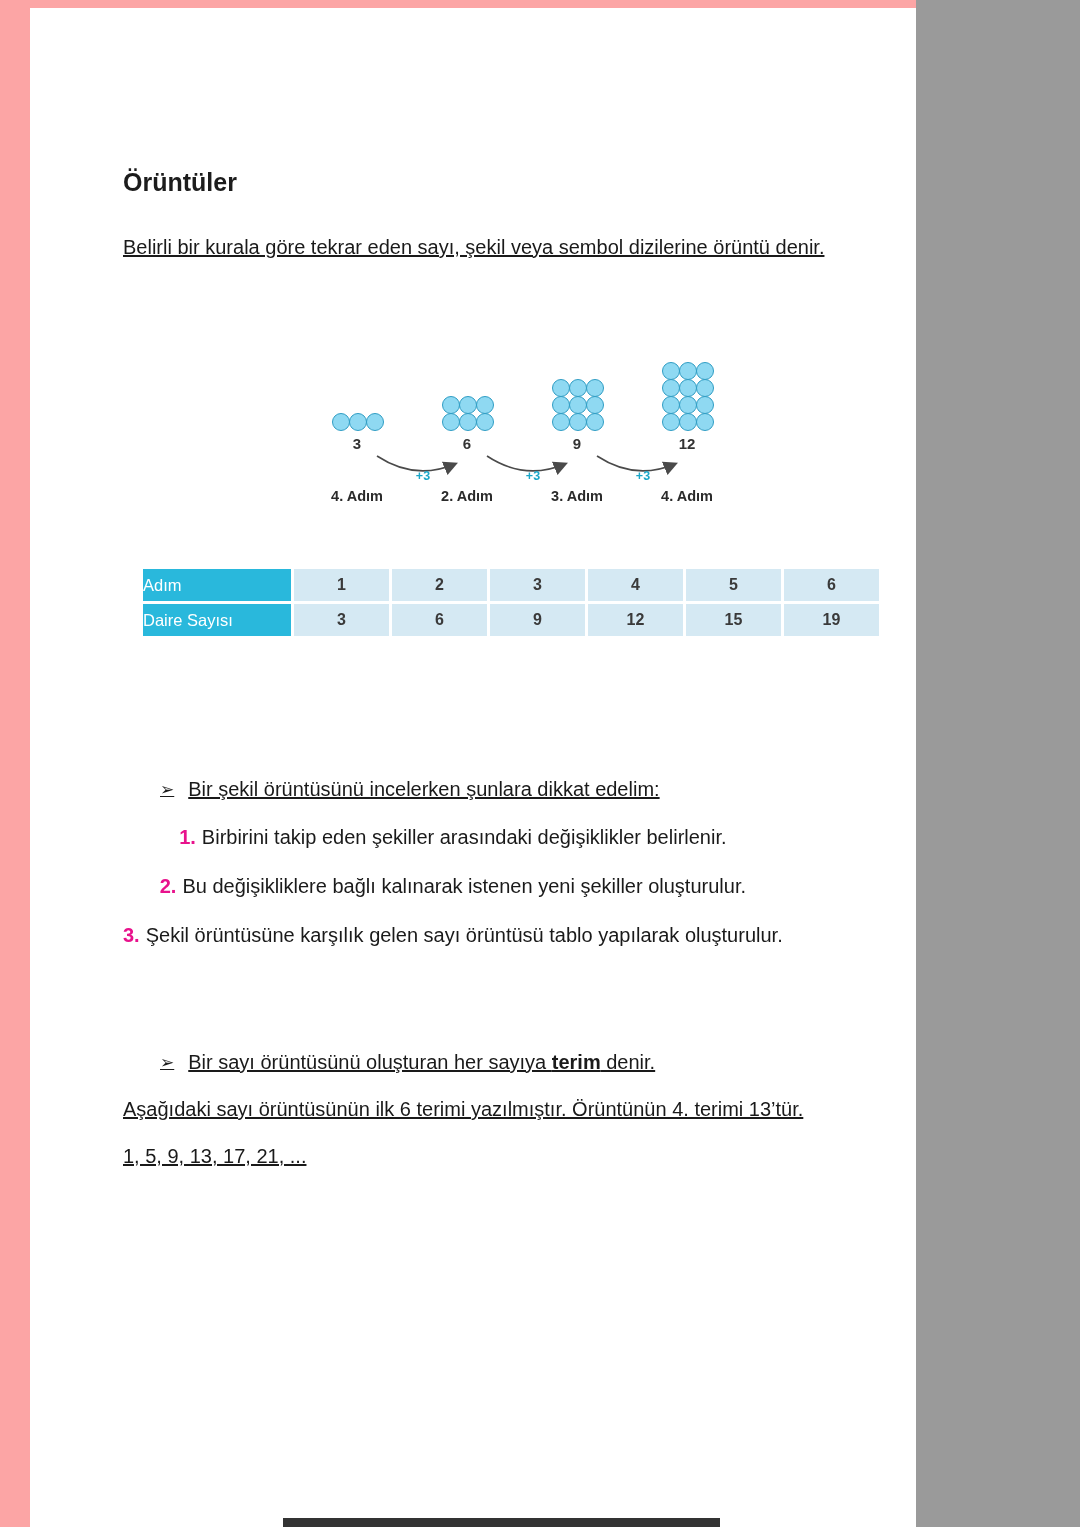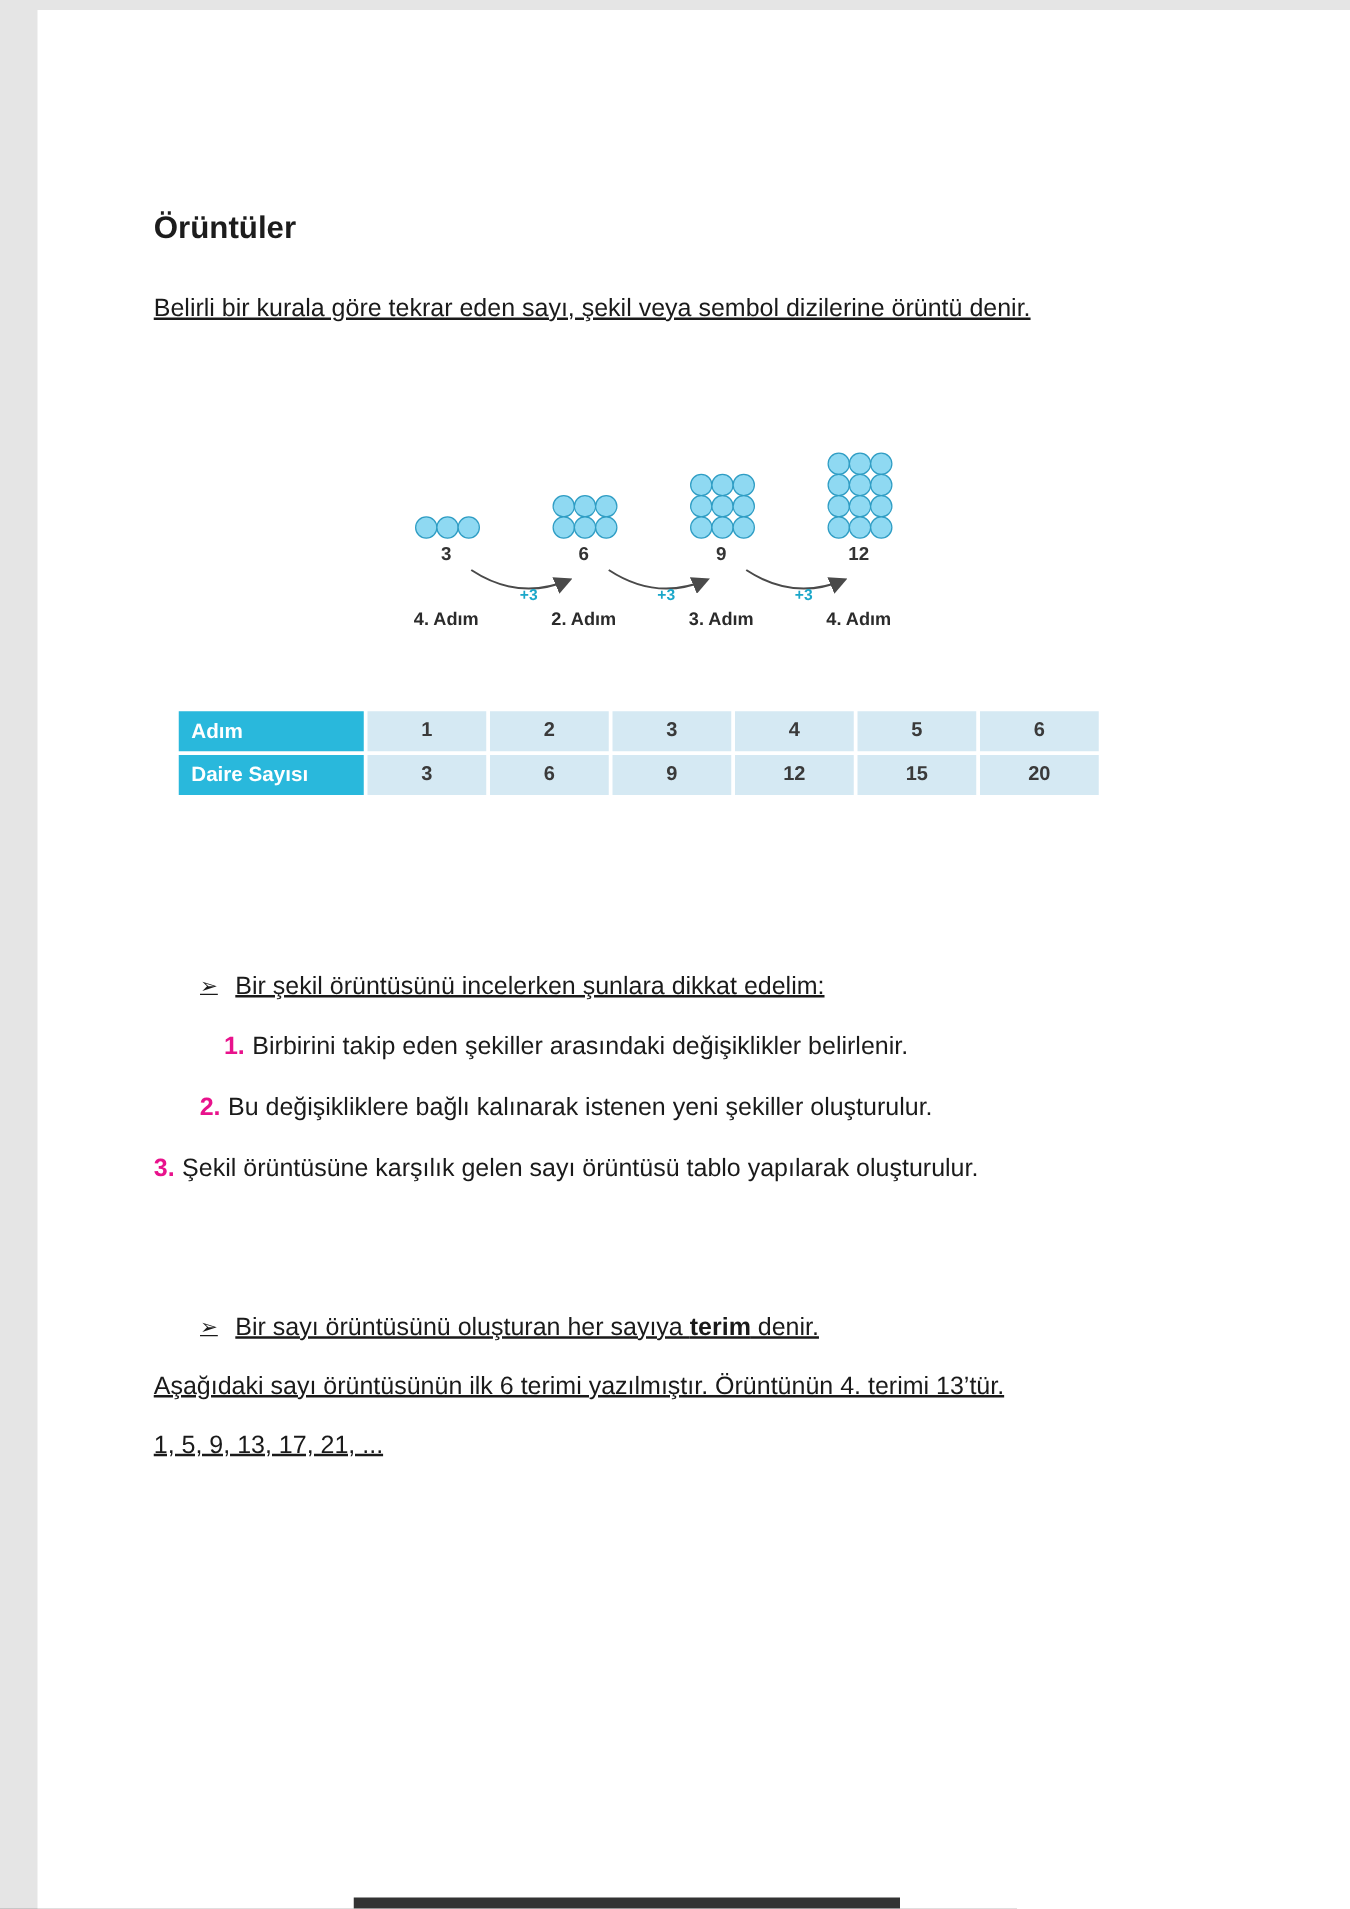--- a/index.html
+++ b/index.html
@@ -1,17 +1,17 @@
 <!DOCTYPE html>
 <html style="--table-header-bg: #29b8dc; --table-cell-bg: #d5e9f3; --circle-fill: #8fd9f2; --circle-border: #2f9dc4; --accent-pink: #e8128c; --accent-teal: #1ba7c9;"><head>
 <meta charset="utf-8">
 <style>
   * { margin:0; padding:0; box-sizing:border-box; }
   html,body { background:#9a9a9a; font-family:"Liberation Sans", sans-serif; }
-  .canvas { position:relative; width:1080px; height:1527px; background:#e5e5e5; overflow:hidden; }
+  .canvas { position:relative; width:916px; height:1527px; background:#fca5a5; overflow:hidden; }
   .page { position:absolute; left:30px; top:8px; width:1050px; height:1519px; background:#ffffff; }
 
   .abs { position:absolute; }
 
   .doc-title { left:93px; top:160px; font-size:25px; font-weight:bold; color:#1c1c1c; }
   .body-text { font-size:20px; color:#1a1a1a; white-space:nowrap;text-decoration:underline; }
   .intro { left:93px; top:228px; }
 
   
   .figure { left:255px; top:340px; width:470px; height:165px; }
@@ -24,21 +24,21 @@
   .arrows { position:absolute; left:0; top:103px; }
   .arrow-path { stroke:#4a4a4a; stroke-width:1.6; fill:none; }
   .plus3 { fill:var(--accent-teal); font-size:12.5px; font-weight:bold; text-anchor:middle; }
   .step-label { position:absolute; top:140px; width:90px; text-align:center; font-size:14.5px; font-weight:bold; color:#2b2b2b; }
 
   .caption { left:130px; top:518px; font-size:17.5px; font-weight:bold; color:#3c3c3c; white-space:nowrap; }
 
   
   .pattern-table { left:110px; top:558px; border-collapse:separate; border-spacing:3px; background:#fff; }
   .pattern-table th { width:148px; height:32px; background:var(--table-header-bg); color:#fff;
-                      font-size:16.5px; font-weight:bold; text-align:left; padding-left:10px; }
+                      font-size:16.5px; font-weight:normal; text-align:left; }
   .pattern-table td { width:95px; height:32px; background:var(--table-cell-bg); color:#3a3a3a;
                       font-size:16px; font-weight:bold; text-align:center; }
 
   .bullet-line { display:flex; align-items:baseline; }
   .bullet-glyph { font-size:17px; color:#1a1a1a; margin-right:14px; position:relative; top:-1px; }
   .bullet-1 { left:130px; top:770px; }
   .bullet-2 { left:130px; top:1043px; }
   .bold-word { font-weight:bold; }
 
   .notes-list { left:93px; top:818px;text-align:center; }
@@ -162,21 +162,21 @@
             <td>5</td>
             <td>6</td>
           </tr>
           <tr>
             <th>Daire Sayısı</th>
             <td>3</td>
             <td>6</td>
             <td>9</td>
             <td>12</td>
             <td>15</td>
-            <td>20</td>
+            <td>19</td>
           </tr>
         </tbody>
     </table>
 
     <div class="abs body-text bullet-line bullet-1">
       <span class="bullet-glyph">➢</span>
       <span>Bir şekil örüntüsünü incelerken şunlara dikkat edelim:</span>
     </div>
 
     <div class="abs notes-list">

